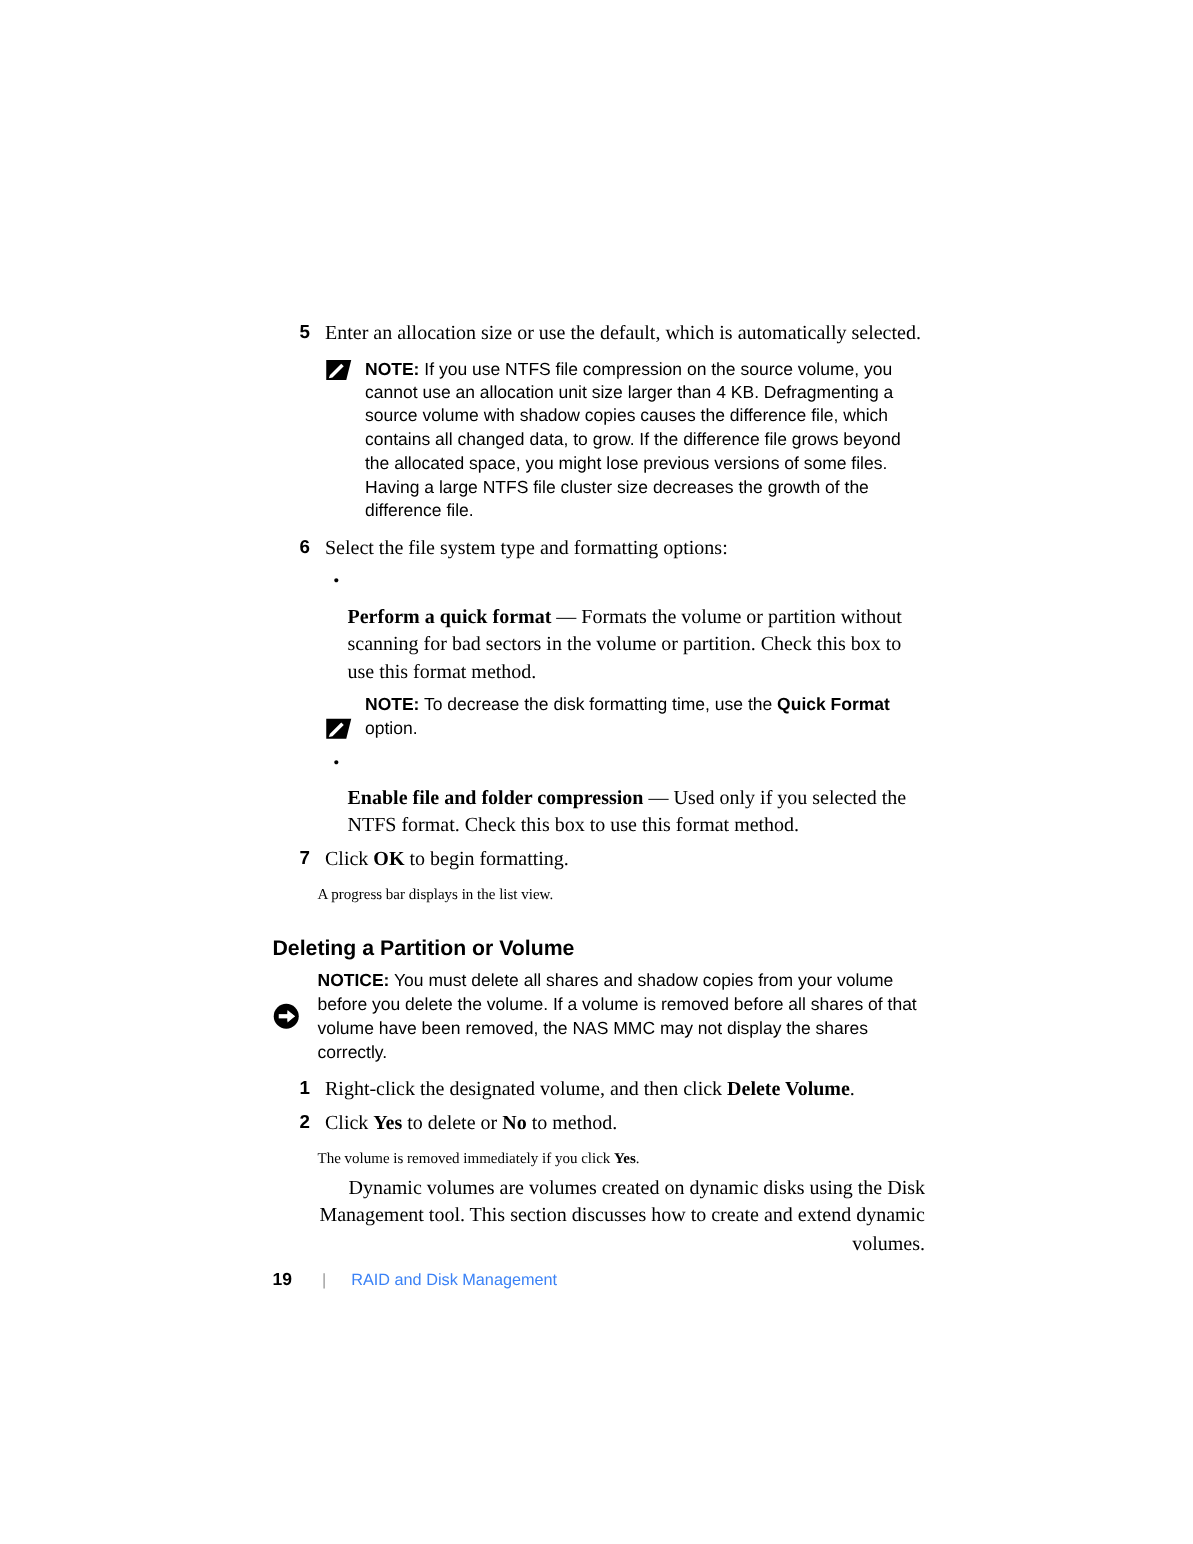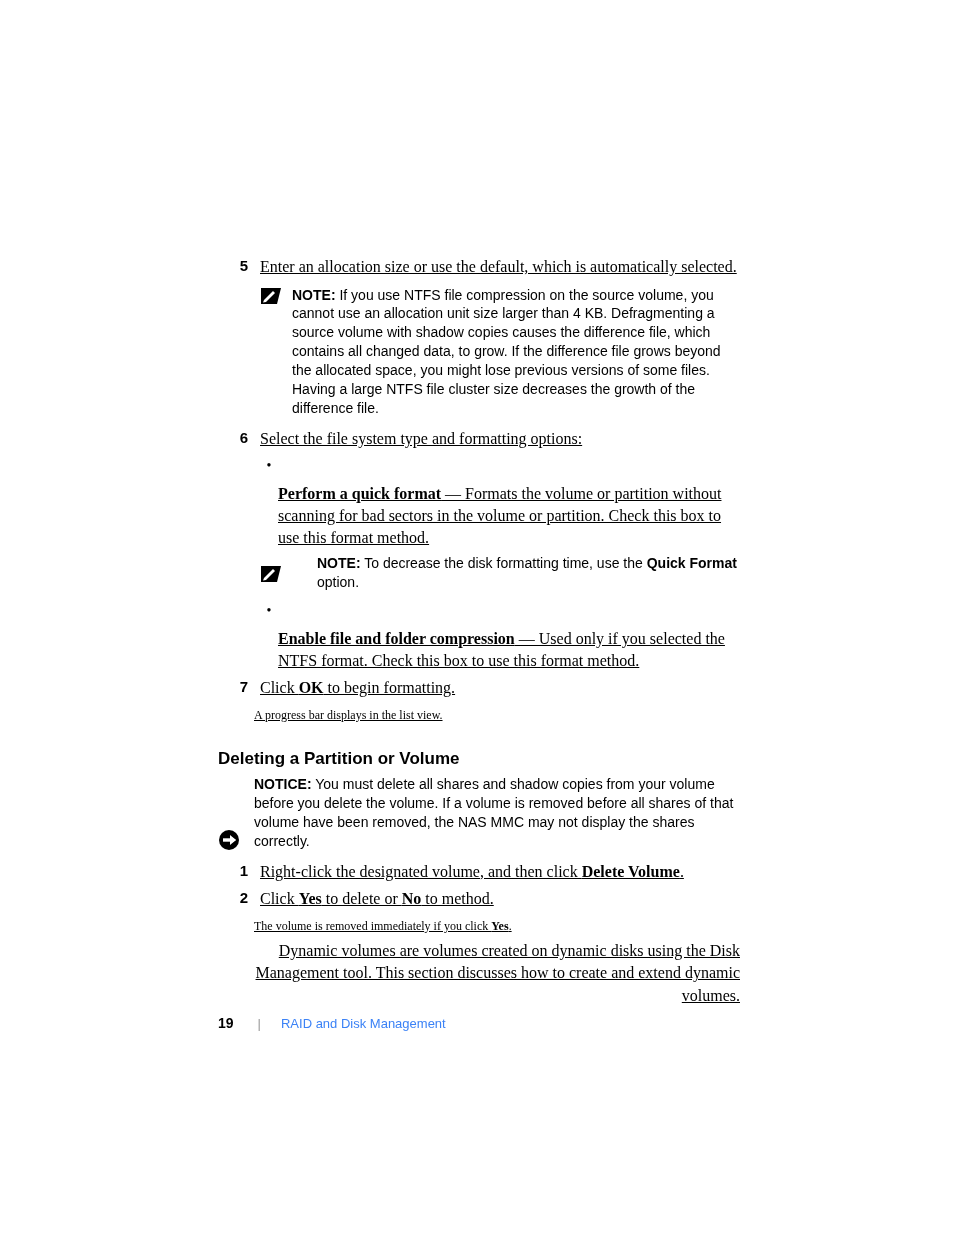--- a/index.html
+++ b/index.html
@@ -35,21 +35,21 @@
     font-size: 15px;
     text-align: right;
     padding-right: 12px;
     line-height: 1.35;
   }
   .body {
     flex: 1 1 auto;
     font-size: 16px;
     line-height: 1.35;
   }
-  .body-serif { font-family: "Times New Roman", Times, serif; text-decoration: underline; }
+  .body-serif { font-family: "Times New Roman", Times, serif; }
   .body-sans-note { font-family: Arial, Helvetica, sans-serif; font-size: 14px; line-height: 1.35; }
 
   
   .note-row {
     display: flex;
     align-items: flex-start;
     margin: 8px 0 10px 42px;
   }
   .note-row .icon {
     flex: 0 0 24px;
@@ -75,23 +75,22 @@
   }
   .bullet-body {
     flex: 1 1 auto;
     font-size: 16px;
     line-height: 1.35;
     margin-top: 28px;
   }
 
   .indented-note {
     display: flex;
-    align-items: center;
+    align-items: flex-end;
     margin: 6px 0 8px 42px;
-    gap: 25px;
   }
   .indented-note .icon { flex: 0 0 24px; margin-right: 8px; margin-top: 1px; }
   .indented-note .text { flex: 1 1 auto; font-family: Arial, Helvetica, sans-serif; font-size: 14px; line-height: 1.35; }
 
   .para-after {
     margin: 8px 0 0 36px;
     font-size: 12px;
     line-height: 1.35;
   }
 
@@ -99,21 +98,21 @@
   h3.section {
     font-family: Arial, Helvetica, sans-serif;
     font-size: 17px;
     font-weight: bold;
     margin: 26px 0 6px 0;
   }
 
   
   .notice-row {
     display: flex;
-    align-items: flex-end;
+    align-items: center;
     margin: 6px 0 10px 0;
   }
   .notice-row .icon { flex: 0 0 26px; margin-right: 10px; margin-top: 0; }
   .notice-row .text { flex: 1 1 auto; font-family: Arial, Helvetica, sans-serif; font-size: 14px; line-height: 1.35; }
 
   .intro-para {
     font-size: 16px;
     line-height: 1.4;
     margin-top: 6px;
     text-align: right;

